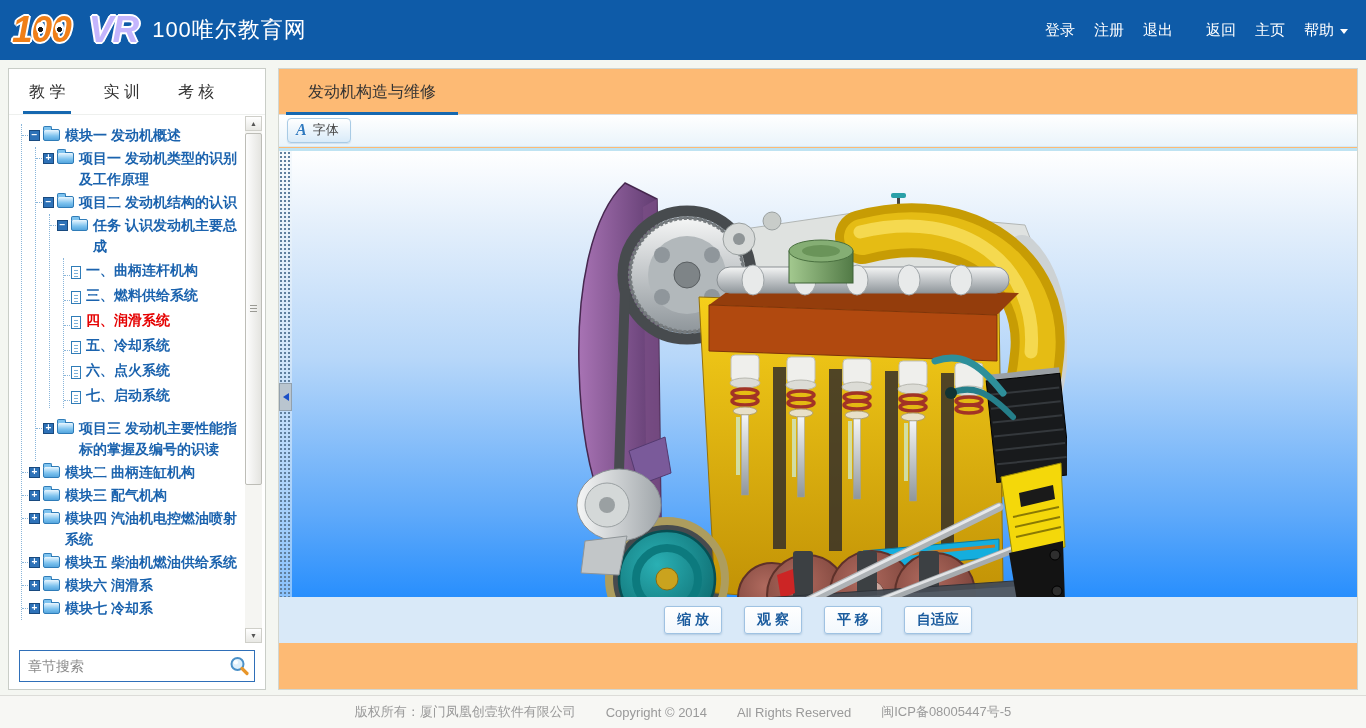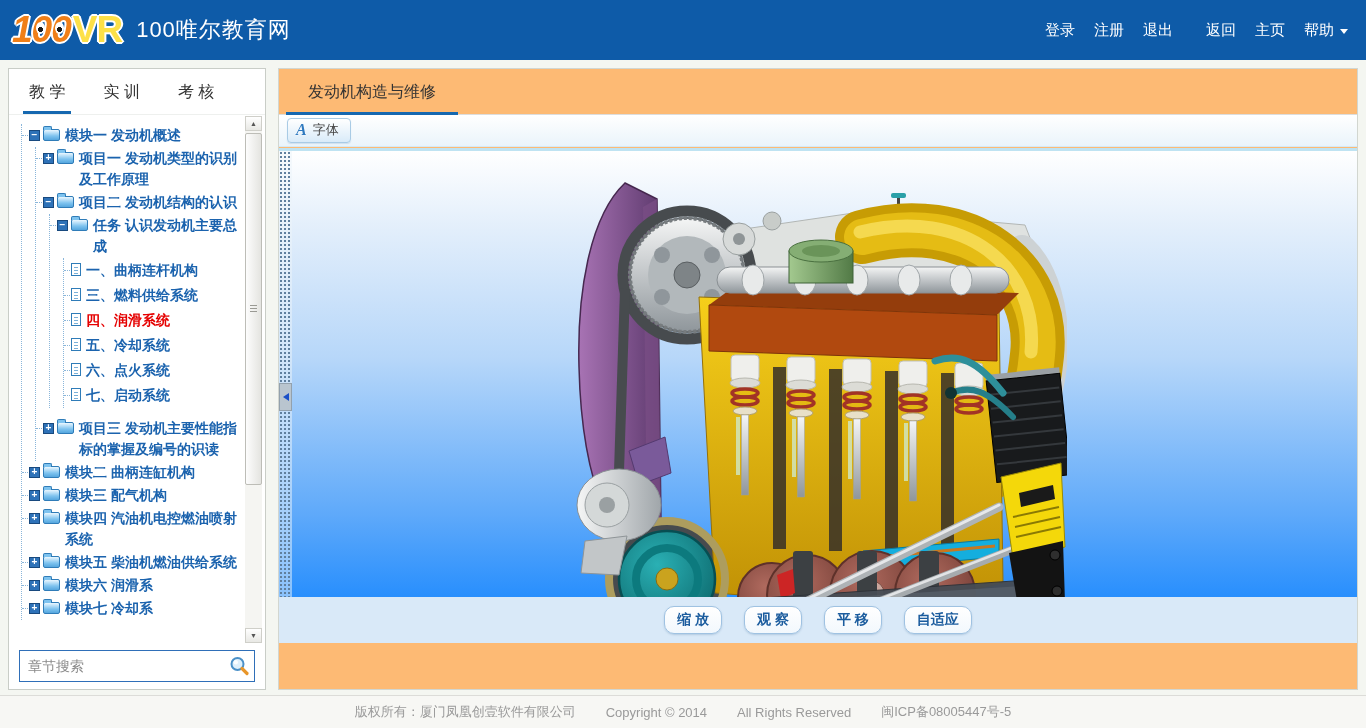--- a/index.html
+++ b/index.html
@@ -5,21 +5,21 @@
   * { margin:0; padding:0; box-sizing:border-box; }
   html,body { width:1366px; height:728px; }
   body { font-family:"Liberation Sans","DejaVu Sans",sans-serif; background:#f4f6f1; overflow:hidden; }
   #app { position:relative; width:1366px; height:728px; background:#f4f6f1; overflow:hidden; }
 
   
   .header { position:absolute; left:0; top:0; width:1366px; height:60px; background:#0e5ba8; display:flex; align-items:center; }
   .logo { display:flex; align-items:baseline; margin-left:12px; cursor:pointer; }
   .logo-100 { position:relative; font-style:italic; font-weight:900; font-size:37px; letter-spacing:-1px; color:#f07f18;
     text-shadow:-2px 0 #fff,2px 0 #fff,0 -2px #fff,0 2px #fff,-1px -1px #fff,1px 1px #fff,-1px 1px #fff,1px -1px #fff; }
-  .logo-vr { font-weight:900; font-size:37px; letter-spacing:-1px; color:#fde047; margin-left:2px;
+  .logo-vr { font-style:italic; font-weight:900; font-size:37px; letter-spacing:-1px; color:#c4b5fd; margin-left:18px;
     text-shadow:-2px 0 #fff,2px 0 #fff,0 -2px #fff,0 2px #fff,-1px -1px #fff,1px 1px #fff,-1px 1px #fff,1px -1px #fff; }
   .eye { position:absolute; width:9px; height:12px; border-radius:50%;
     background:radial-gradient(circle at 50% 62%, #1a1a1a 0 2.4px, #ffffff 2.6px); top:13px; }
   .eye.e1 { left:24px; } .eye.e2 { left:43px; }
   .site-title { color:#fff; font-size:22px; margin-left:14px; letter-spacing:1px; }
   .header-nav { margin-left:auto; display:flex; gap:19px; padding-right:18px; }
   .nav-link { color:#fff; font-size:15px; cursor:pointer; display:flex; align-items:center; white-space:nowrap; }
   .nav-link.gap { margin-left:14px; }
   .caret { width:0; height:0; border-left:4px solid transparent; border-right:4px solid transparent; border-top:5px solid #fff; margin-left:6px; margin-top:2px; }
 
@@ -36,21 +36,21 @@
   .expander { flex:0 0 11px; height:11px; margin-top:5px; margin-right:3px; background:#2e72b8; border:1px solid #18497e;
     color:#fff; font-size:10px; line-height:8px; text-align:center; font-weight:bold; }
   .icon-folder { flex:0 0 17px; position:relative; height:12px; margin-top:4px; margin-right:5px;
     background:linear-gradient(180deg,#eaf7ff,#7ec3ef 60%,#55a6de); border:1px solid #2f7cb8; border-radius:2px; }
   .icon-folder::before { content:""; position:absolute; top:-4px; left:-1px; width:7px; height:3px;
     background:#7ec3ef; border:1px solid #2f7cb8; border-bottom:none; border-radius:2px 2px 0 0; }
   .icon-doc { flex:0 0 10px; height:13px; margin-top:3px; margin-right:5px; background:#fff; border:1px solid #2f7cb8; position:relative; }
   .icon-doc::before { content:""; position:absolute; top:3px; left:2px; width:4px; height:1px;
     background:#7ab0d8; box-shadow:0 3px 0 #7ab0d8, 0 6px 0 #7ab0d8; }
   .tree-label { font-size:14px; font-weight:bold; color:#1b63ae; }
-  .tree-row.doc-row { padding:2px 0; }
+  .tree-row.doc-row { padding:2px 0;align-items:center; }
   .tree-row.selected .tree-label { color:#e50000; }
   .tree-children { margin-left:13px; border-left:1px dotted #8ab6da; }
   .tree-children.tail-gap { margin-bottom:9px; }
 
   
   .vscroll { position:absolute; top:47px; right:3px; width:17px; bottom:46px; background:#f5f5f2; }
   .sb-btn { position:absolute; left:0; width:17px; height:15px; background:linear-gradient(180deg,#ffffff,#e8e8e4);
     border:1px solid #cfcfc9; color:#555; font-size:7px; display:flex; align-items:center; justify-content:center; cursor:pointer; }
   .sb-btn.up { top:0; } .sb-btn.down { bottom:0; }
   .sb-thumb { position:absolute; left:0; top:17px; width:17px; height:352px; cursor:pointer;
@@ -77,21 +77,21 @@
   .viewer { position:absolute; left:0; right:0; top:79px; bottom:46px; border-top:3px solid #bfe3f2;
     background:linear-gradient(180deg,#ffffff 0%,#e2eefb 16%,#b7d7f9 42%,#5ea9fa 74%,#0a80ff 100%); overflow:hidden; cursor:grab; }
   .splitter { position:absolute; left:0; top:0; bottom:0; width:13px; background:rgba(235,243,249,.5);
     background-image:radial-gradient(#5f7f9e 0.8px, transparent 1px); background-size:4px 4px; cursor:col-resize; }
   .splitter-handle { position:absolute; left:0; top:50%; margin-top:-14px; width:13px; height:28px;
     background:#b9c5cf; border:1px solid #93a1ad; display:flex; align-items:center; justify-content:center; cursor:pointer; }
   .splitter-arrow { width:0; height:0; border-top:4px solid transparent; border-bottom:4px solid transparent; border-right:6px solid #1b50c8; }
   .engine { position:absolute; left:288px; top:4px; }
 
   .controlbar { position:absolute; left:0; right:0; bottom:0; height:46px; background:#d9e9f8; display:flex; align-items:center; justify-content:center; gap:22px; }
-  .ctrl-btn { min-width:46px; padding:4px 12px; background:linear-gradient(180deg,#ffffff,#f2f8fd); border:1px solid #9fc2e2; border-radius:10px;
+  .ctrl-btn { min-width:46px; padding:4px 12px; background:linear-gradient(180deg,#ffffff,#f2f8fd); border:1px solid #9fc2e2; border-radius:3px;
     font-size:14px; font-weight:bold; color:#1b5c9e; cursor:pointer; box-shadow:0 1px 2px rgba(90,130,170,.3); white-space:nowrap; font-family:inherit; }
 
   
   .footer { position:absolute; left:0; right:0; bottom:0; height:33px; background:#f7f7f4; border-top:1px solid #dcdcd8;
     display:flex; align-items:center; justify-content:center; gap:30px; }
   .f-seg { color:#9a9a9a; font-size:13px; white-space:nowrap; }
 </style>
 </head>
 <body>
 

